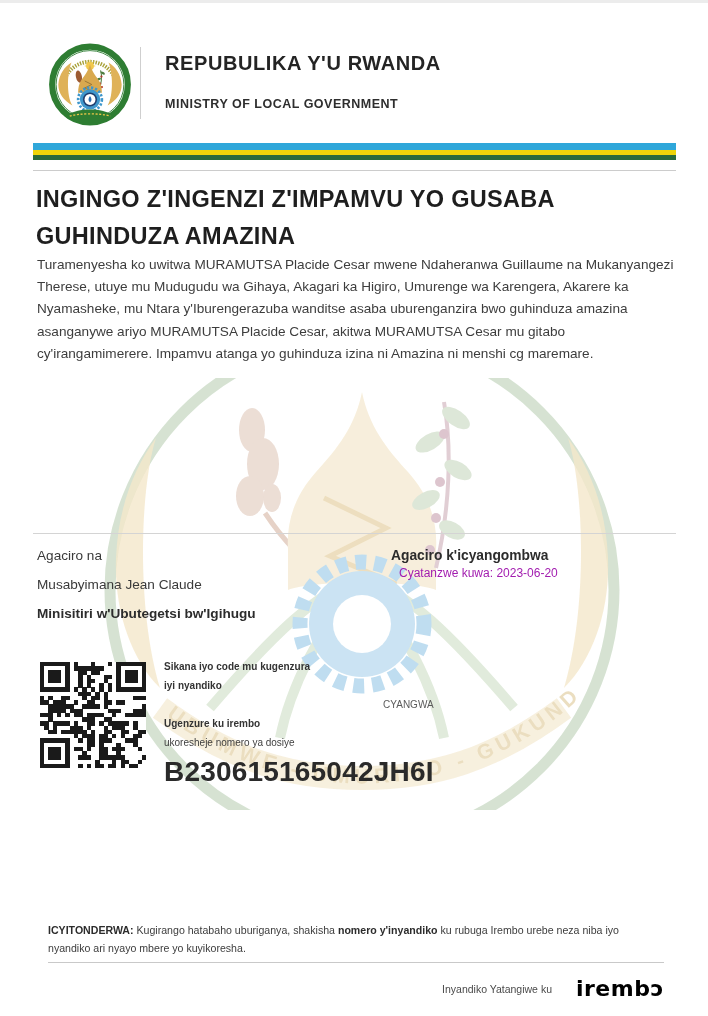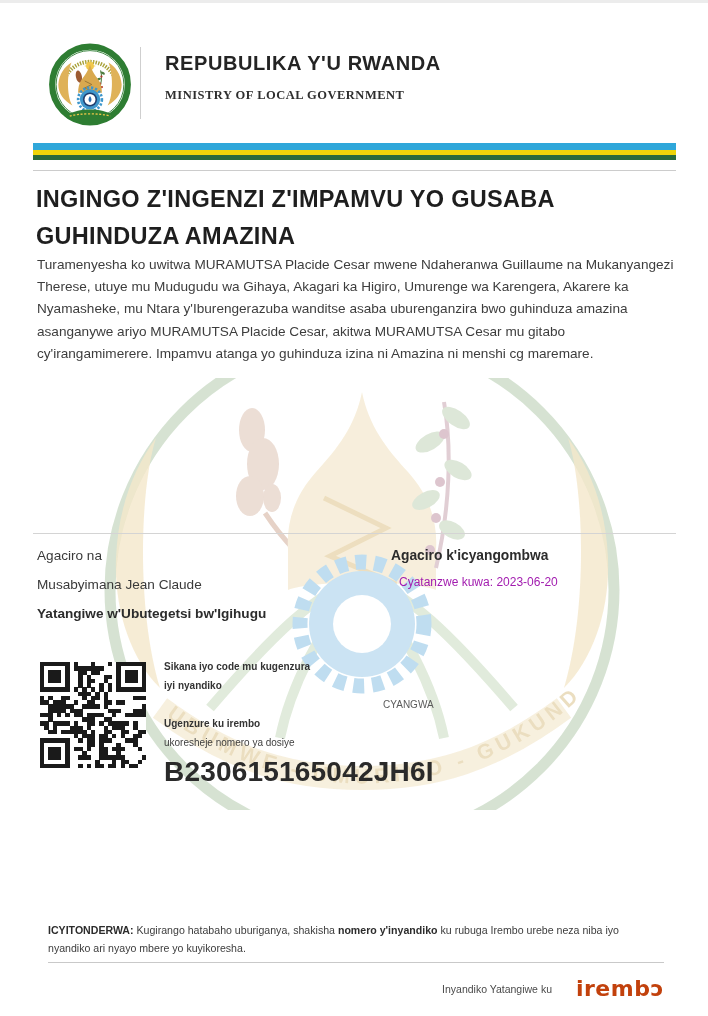--- a/index.html
+++ b/index.html
@@ -11,21 +11,21 @@
     font-family:"Liberation Sans", sans-serif;
     color:#2b2b2b;
   }
   .top-edge{position:absolute;top:0;left:0;width:708px;height:3px;background:#ececec;}
 
   
   .emblem{position:absolute;left:46px;top:43px;width:88px;height:90px;}
   .v-divider{position:absolute;left:140px;top:47px;width:1px;height:72px;background:#cfcfcf;}
   .hdr-text{position:absolute;left:165px;top:52px;}
   .hdr-republic{font-size:20px;font-weight:bold;letter-spacing:.6px;color:#242424;}
-  .hdr-ministry{margin-top:13px;font-size:12.5px;font-weight:bold;letter-spacing:.5px;color:#2e2e2e;font-family:Liberation Serif, serif;}
+  .hdr-ministry{margin-top:22px;font-size:12.5px;font-weight:bold;letter-spacing:.5px;color:#2e2e2e;}
 
   
   .stripe{position:absolute;left:33px;top:143px;width:643px;height:17px;}
   .stripe .b{height:7px;}
   .stripe .y{height:5px;}
   .stripe .g{height:5px;}
   .rule{position:absolute;height:1px;background:#cccccc;}
   .rule-1{left:33px;top:170px;width:643px;}
   .rule-2{left:33px;top:533px;width:643px;background:#d4d4d4;}
   .rule-3{left:48px;top:962px;width:616px;background:#c9c9c9;}
@@ -37,38 +37,38 @@
     font-size:13.6px;line-height:22.2px;color:#3d3d3d;z-index:2;}
 
   
   .watermark{position:absolute;left:100px;top:378px;width:524px;height:432px;z-index:0;pointer-events:none;}
 
   
   .sign-left{position:absolute;left:37px;top:548px;z-index:2;}
   .sign-left .l{font-size:13.6px;color:#3a3a3a;margin-bottom:14px;}
   .sign-left .l3{font-weight:bold;color:#2c2c2c;}
   .sign-right{position:absolute;left:391px;top:548px;z-index:2;}
-  .sign-right .lab{font-size:13.8px;font-weight:bold;color:#2c2c2c;margin-bottom:12px;}
+  .sign-right .lab{font-size:13.8px;font-weight:bold;color:#2c2c2c;margin-bottom:3px;}
   .sign-right .dat{font-size:12px;color:#a21caf;margin-left:8px;}
 
   
   .qr-wrap{position:absolute;left:40px;top:662px;width:106px;height:106px;z-index:2;background:#fff;}
   .qr-wrap svg{width:106px;height:106px;display:block;}
   .qr-text{position:absolute;left:164px;top:661px;z-index:2;}
   .qr-text .s{font-size:10px;margin-bottom:8px;color:#3f3f3f;}
   .qr-text .bold{font-weight:bold;color:#333;}
   .doc-number{font-size:28px;font-weight:bold;letter-spacing:.2px;color:#2a2a2a;margin-top:2px;}
 
   
   .foot-note{position:absolute;left:48px;top:921px;width:615px;
     font-size:10.6px;line-height:18px;color:#3c3c3c;z-index:2;}
   .foot-note b{color:#2c2c2c;}
   .issued{position:absolute;right:44px;top:976px;z-index:2;display:flex;align-items:center;gap:24px;}
   .issued .by{font-size:10.5px;color:#4a4a4a;}
-  .irembo-logo{font-size:22px;font-weight:600;color:#c2410c;letter-spacing:.5px;
+  .irembo-logo{font-size:22px;font-weight:600;color:#000000;letter-spacing:.5px;
     font-family:"DejaVu Sans", sans-serif;}
 </style>
 </head>
 <body>
 
 <div class="page">
   <div class="top-edge"></div>
 
   <div class="emblem">
     <svg viewBox="0 0 100 100" width="88" height="90">
@@ -162,21 +162,21 @@
     </svg>
   </div>
 
   <div class="doc-title">INGINGO Z'INGENZI Z'IMPAMVU YO GUSABA GUHINDUZA AMAZINA</div>
   <div class="doc-body">Turamenyesha ko uwitwa MURAMUTSA Placide Cesar mwene Ndaheranwa Guillaume na Mukanyangezi Therese, utuye mu Mudugudu wa Gihaya, Akagari ka Higiro, Umurenge wa Karengera, Akarere ka Nyamasheke, mu Ntara y'Iburengerazuba wanditse asaba uburenganzira bwo guhinduza amazina asanganywe ariyo MURAMUTSA Placide Cesar, akitwa MURAMUTSA Cesar mu gitabo cy'irangamimerere. Impamvu atanga yo guhinduza izina ni Amazina ni menshi cg maremare.</div>
 
   <div class="rule rule-2"></div>
   <div class="sign-left">
     <div class="l">Agaciro na</div>
     <div class="l">Musabyimana Jean Claude</div>
-    <div class="l l3">Yatangiwe w'Ubutegetsi bw'Igihugu</div>
+    <div class="l l3">Minisitiri w'Ubutegetsi bw'Igihugu</div>
   </div>
   <div class="sign-right">
     <div class="lab">Agaciro k'icyangombwa</div>
     <div class="dat">Cyatanzwe kuwa: 2023-06-20</div>
   </div>
 
   <div class="qr-wrap">
     <svg id="qr-svg" viewBox="0 0 25 25" shape-rendering="crispEdges">
         <g fill="#1a1a1a">
           <rect x="0" y="0" width="1.04" height="1.04"></rect>

